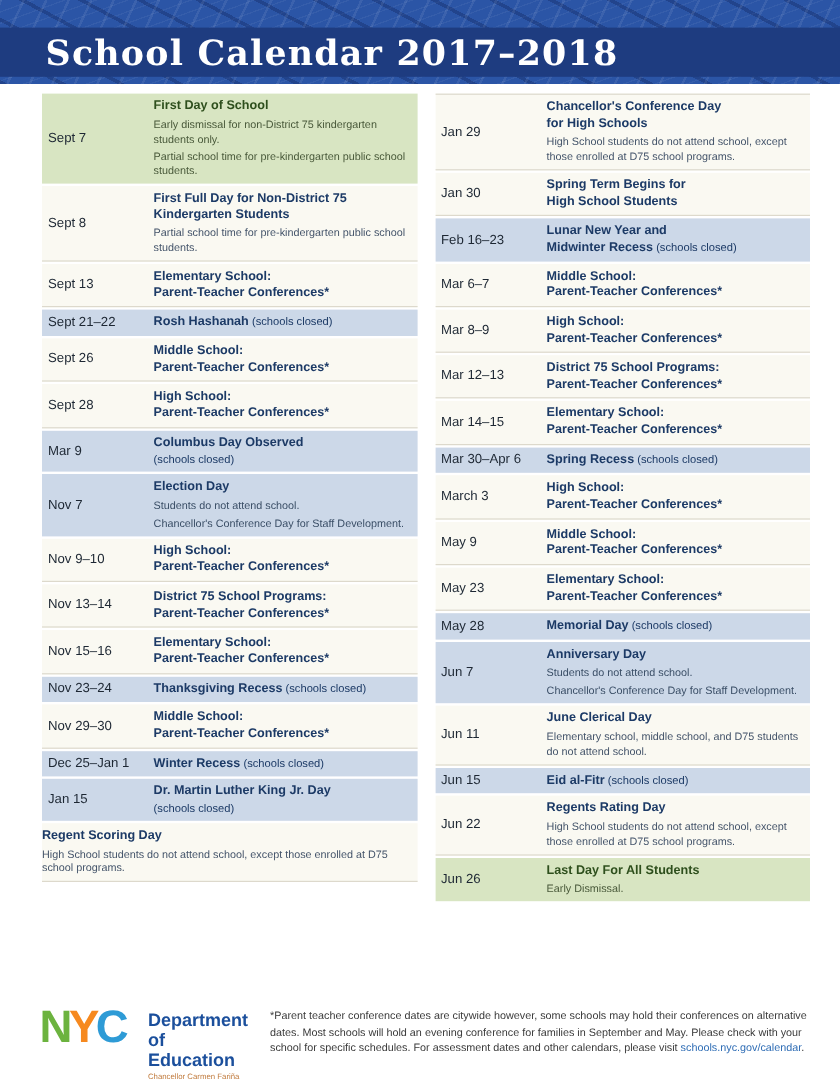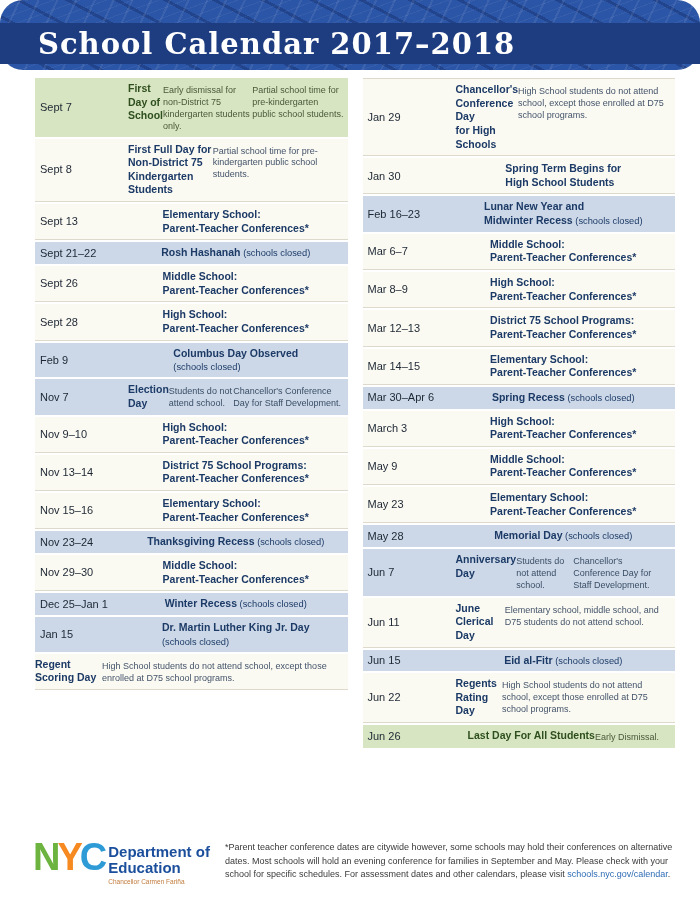--- a/index.html
+++ b/index.html
@@ -10,21 +10,20 @@
     display:flex;flex-direction:column;
   }
   
   .header{
     position:relative;height:70px;flex:0 0 70px;
     background-color:#2b55a6;
     background-image:
       repeating-linear-gradient(115deg, rgba(255,255,255,0.08) 0 2px, transparent 2px 17px),
       repeating-linear-gradient(28deg, rgba(12,28,80,0.30) 0 3px, transparent 3px 23px),
       repeating-linear-gradient(160deg, rgba(255,255,255,0.05) 0 1px, transparent 1px 9px);
-    border-radius: 23px;
   }
   .header-band{
     position:absolute;left:0;right:0;top:23px;height:41px;
     background:#1e3c80;display:flex;align-items:center;
   }
   .page-title{
     margin:0;padding-left:38px;
     font-family:"DejaVu Serif",serif;font-weight:bold;
     color:#ffffff;font-size:29px;letter-spacing:1px;white-space:nowrap;
   }
@@ -34,32 +33,32 @@
   .row{display:flex;margin-bottom:2px;background:#faf9f2}
   .row--plain{background:#faf9f2;border-bottom:1px solid #ddd9cc}
   .col .row--plain:first-child{border-top:1px solid #ddd9cc}
   .row--blue{background:#ccd8e8}
   .row--green{background:#d8e5c2}
   .date{
     flex:0 0 86px;padding:4px 2px 4px 5px;
     font-weight:normal;font-size:11px;color:#1d2733;
     display:flex;align-items:center;line-height:1.15;
   }
-  .desc{flex:1;padding:4px 4px 4px 0;display:flex;flex-direction:row;justify-content:center}
+  .desc{flex:1;padding:4px 4px 4px 0;display:flex;flex-direction:column;justify-content:center}
   .title{font-weight:bold;font-size:10.5px;line-height:1.3;color:#1c3a66}
   .title-text{white-space:pre-line}
   .row--green .title,.row--green .title .suffix{color:#2e4f1d}
   .suffix{font-weight:normal;font-size:9.3px;color:#1c3a66}
   .suffix.block{display:block;margin-top:1px}
   .body{margin:3px 0 0;font-size:9px;line-height:1.32;color:#44546a}
   .row--green .body{color:#49593a}
   .row--blue .body{color:#3a4e66}
   
   .footer{flex:0 0 62px;display:flex;align-items:flex-start;gap:14px;padding:3px 25px 0 33px}
-  .logo-wrap{display:flex;gap:4px;flex:0 0 178px}
+  .logo-wrap{display:flex;gap:19px;flex:0 0 178px}
   .nyc{font-size:38px;font-weight:bold;letter-spacing:-3px;line-height:0.85;padding-top:2px;white-space:nowrap}
   .org{padding-top:5px}
   .org-line{font-size:15px;font-weight:bold;color:#1b4f9c;line-height:1.08}
   .tagline{font-size:6.5px;color:#c07a3c;margin-top:2px}
   .note{flex:1;font-size:9px;color:#3a3a3a;line-height:1.5;padding-top:2px}
   .note .link{color:#2f6db5}
 </style>
 </head>
 <body>
 
@@ -108,21 +107,21 @@
     </div>
   </div>
       <div class="row row--plain">
     <div class="date">Sept 28</div>
     <div class="desc">
       <div class="title"><span class="title-text">High School:
 Parent-Teacher Conferences*</span></div>
     </div>
   </div>
       <div class="row row--blue">
-    <div class="date">Feb 9</div>
+    <div class="date">Mar 9</div>
     <div class="desc">
       <div class="title"><span class="title-text">Columbus Day Observed</span><span class="suffix block">(schools closed)</span></div>
     </div>
   </div>
       <div class="row row--blue">
     <div class="date">Nov 7</div>
     <div class="desc">
       <div class="title"><span class="title-text">Election Day</span></div>
     <p class="body">Students do not attend school.</p>
           <p class="body">Chancellor's Conference Day for Staff Development.</p>

